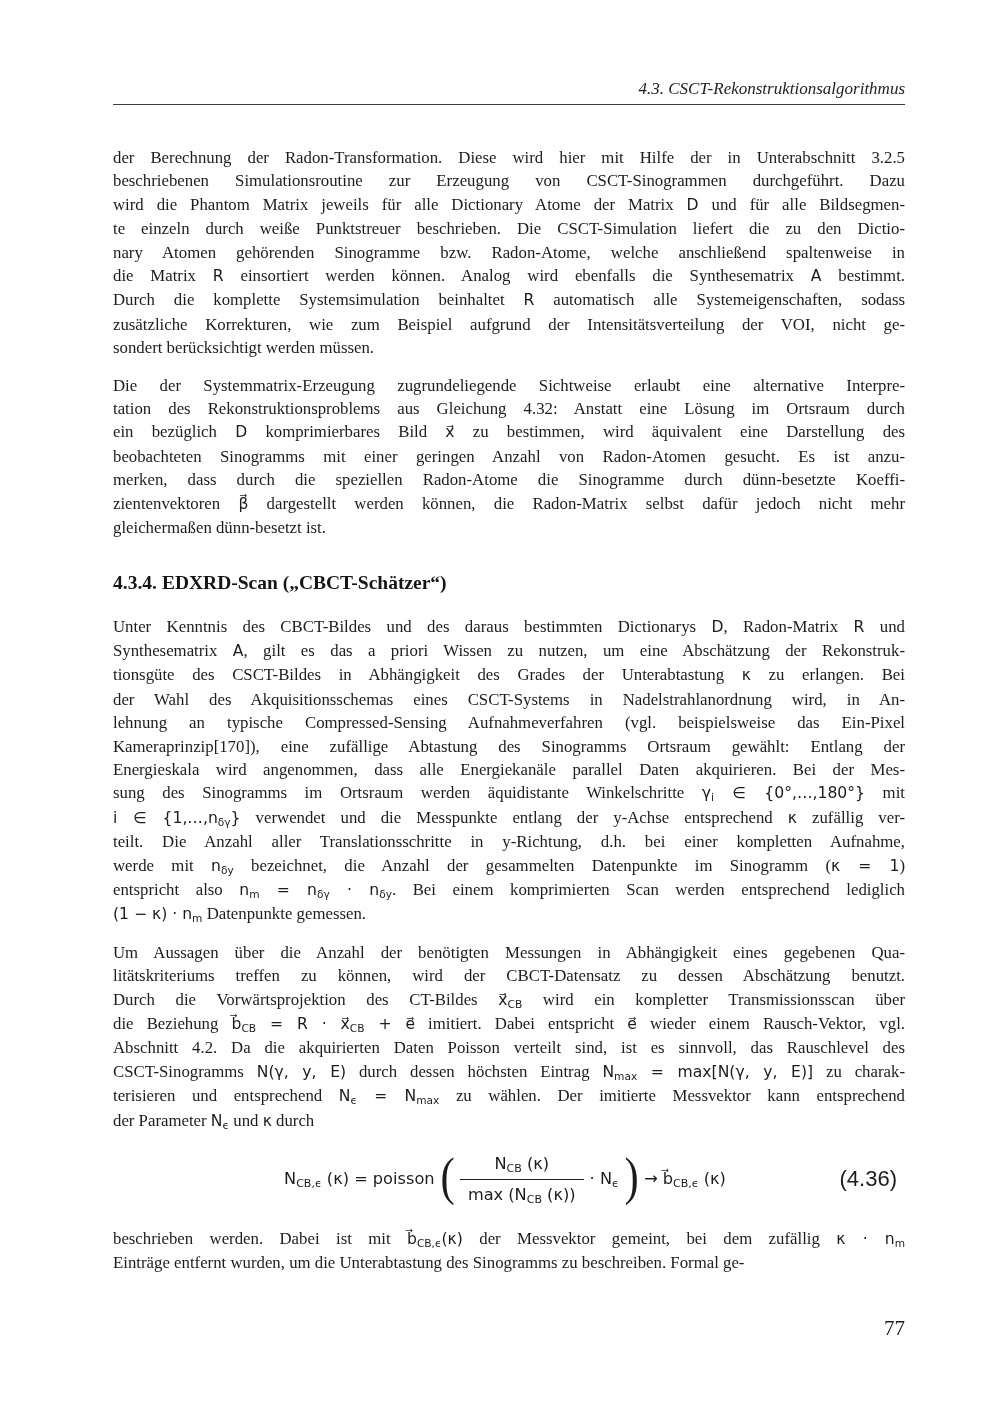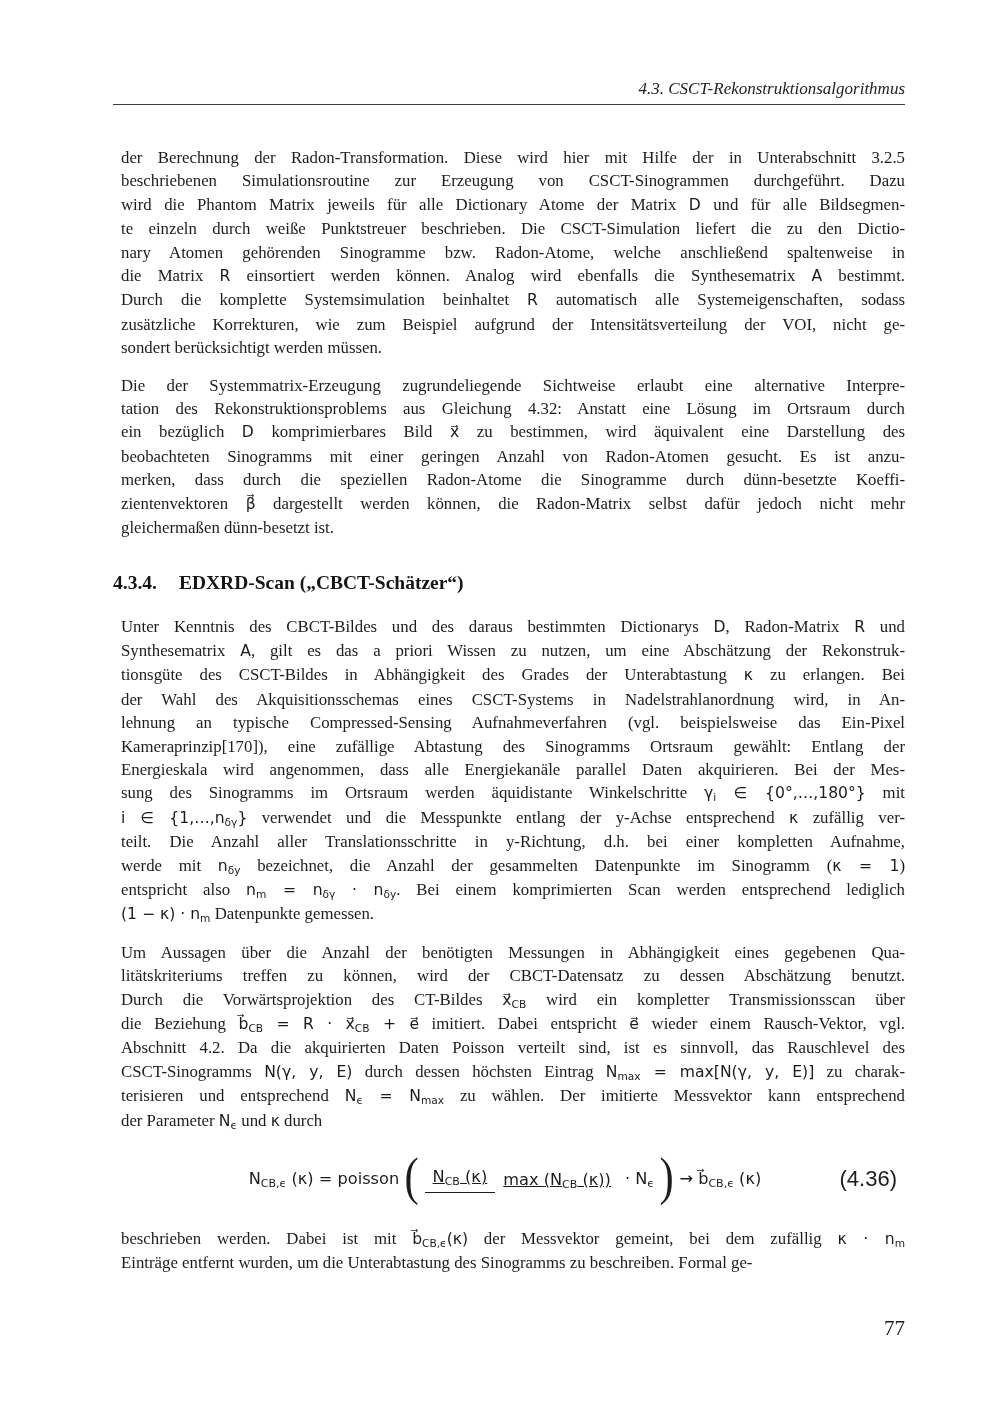--- a/index.html
+++ b/index.html
@@ -11,42 +11,42 @@
   .runhead {
     position:absolute; top:79px; left:113px; width:792px;
     text-align:right; font-style:italic; font-size:17px; line-height:20px;
     color:#222;
   }
   .head-rule {
     position:absolute; top:104px; left:113px; width:792px; height:0;
     border-top:1.6px solid #3f3f3f;
   }
   .content { position:absolute; top:146px; left:113px; width:792px; font-size:16.8px; line-height:23.4px; }
-  .para { margin:0 0 14px 8px; hyphens:none; }
+  .para { margin:0 0 14px 0; hyphens:none; }
   .tl { text-align:justify; text-align-last:justify; white-space:normal; }
   .tl-last { text-align-last:left; }
   sub { font-size:68%; line-height:0; position:relative; vertical-align:baseline; bottom:-0.28em; }
   .mathsf { font-family:"DejaVu Sans", sans-serif; font-size:0.93em; }
   h2.subsection {
     margin:30px 0 19px 0; font-size:19.5px; line-height:26px;
     font-weight:bold; font-family:"Liberation Serif", serif; color:#161616;
   }
-  h2 .sec-num { margin-right:22px;text-align:right; }
+  h2 .sec-num { margin-right:5px;text-align:right; }
   .equation {
     position:relative; display:flex; align-items:center; justify-content:center;
     margin:12px 8px 16px 0; font-family:"DejaVu Sans", sans-serif; font-size:16.2px;
     color:#1c1c1c; min-height:64px;
   }
   .eq-body { display:flex; align-items:center; }
   .eq-body > * { margin:0 3px; }
   .bigp {
     font-family:"Liberation Serif", serif; font-size:52px; font-weight:400;
     line-height:0.9; transform:scaleX(0.82); margin:0 1px; position:relative; top:-2px;
   }
-  .frac { display:inline-flex; flex-direction:row; align-items:stretch; text-align:center;text-decoration:underline; }
+  .frac { display:inline-flex; flex-direction:column; align-items:stretch; text-align:center; }
   .fnum { border-bottom:1.3px solid #1c1c1c; padding:0 8px 3px 8px; }
   .fden { padding:3px 8px 0 8px; }
   .eqno {
     position:absolute; right:0; top:50%; transform:translateY(-50%);
     font-family:Liberation Sans, sans-serif; font-size:22px;
   }
   .pageno {
     position:absolute; top:1316px; left:113px; width:792px;
     text-align:right; font-size:21px;
   }

